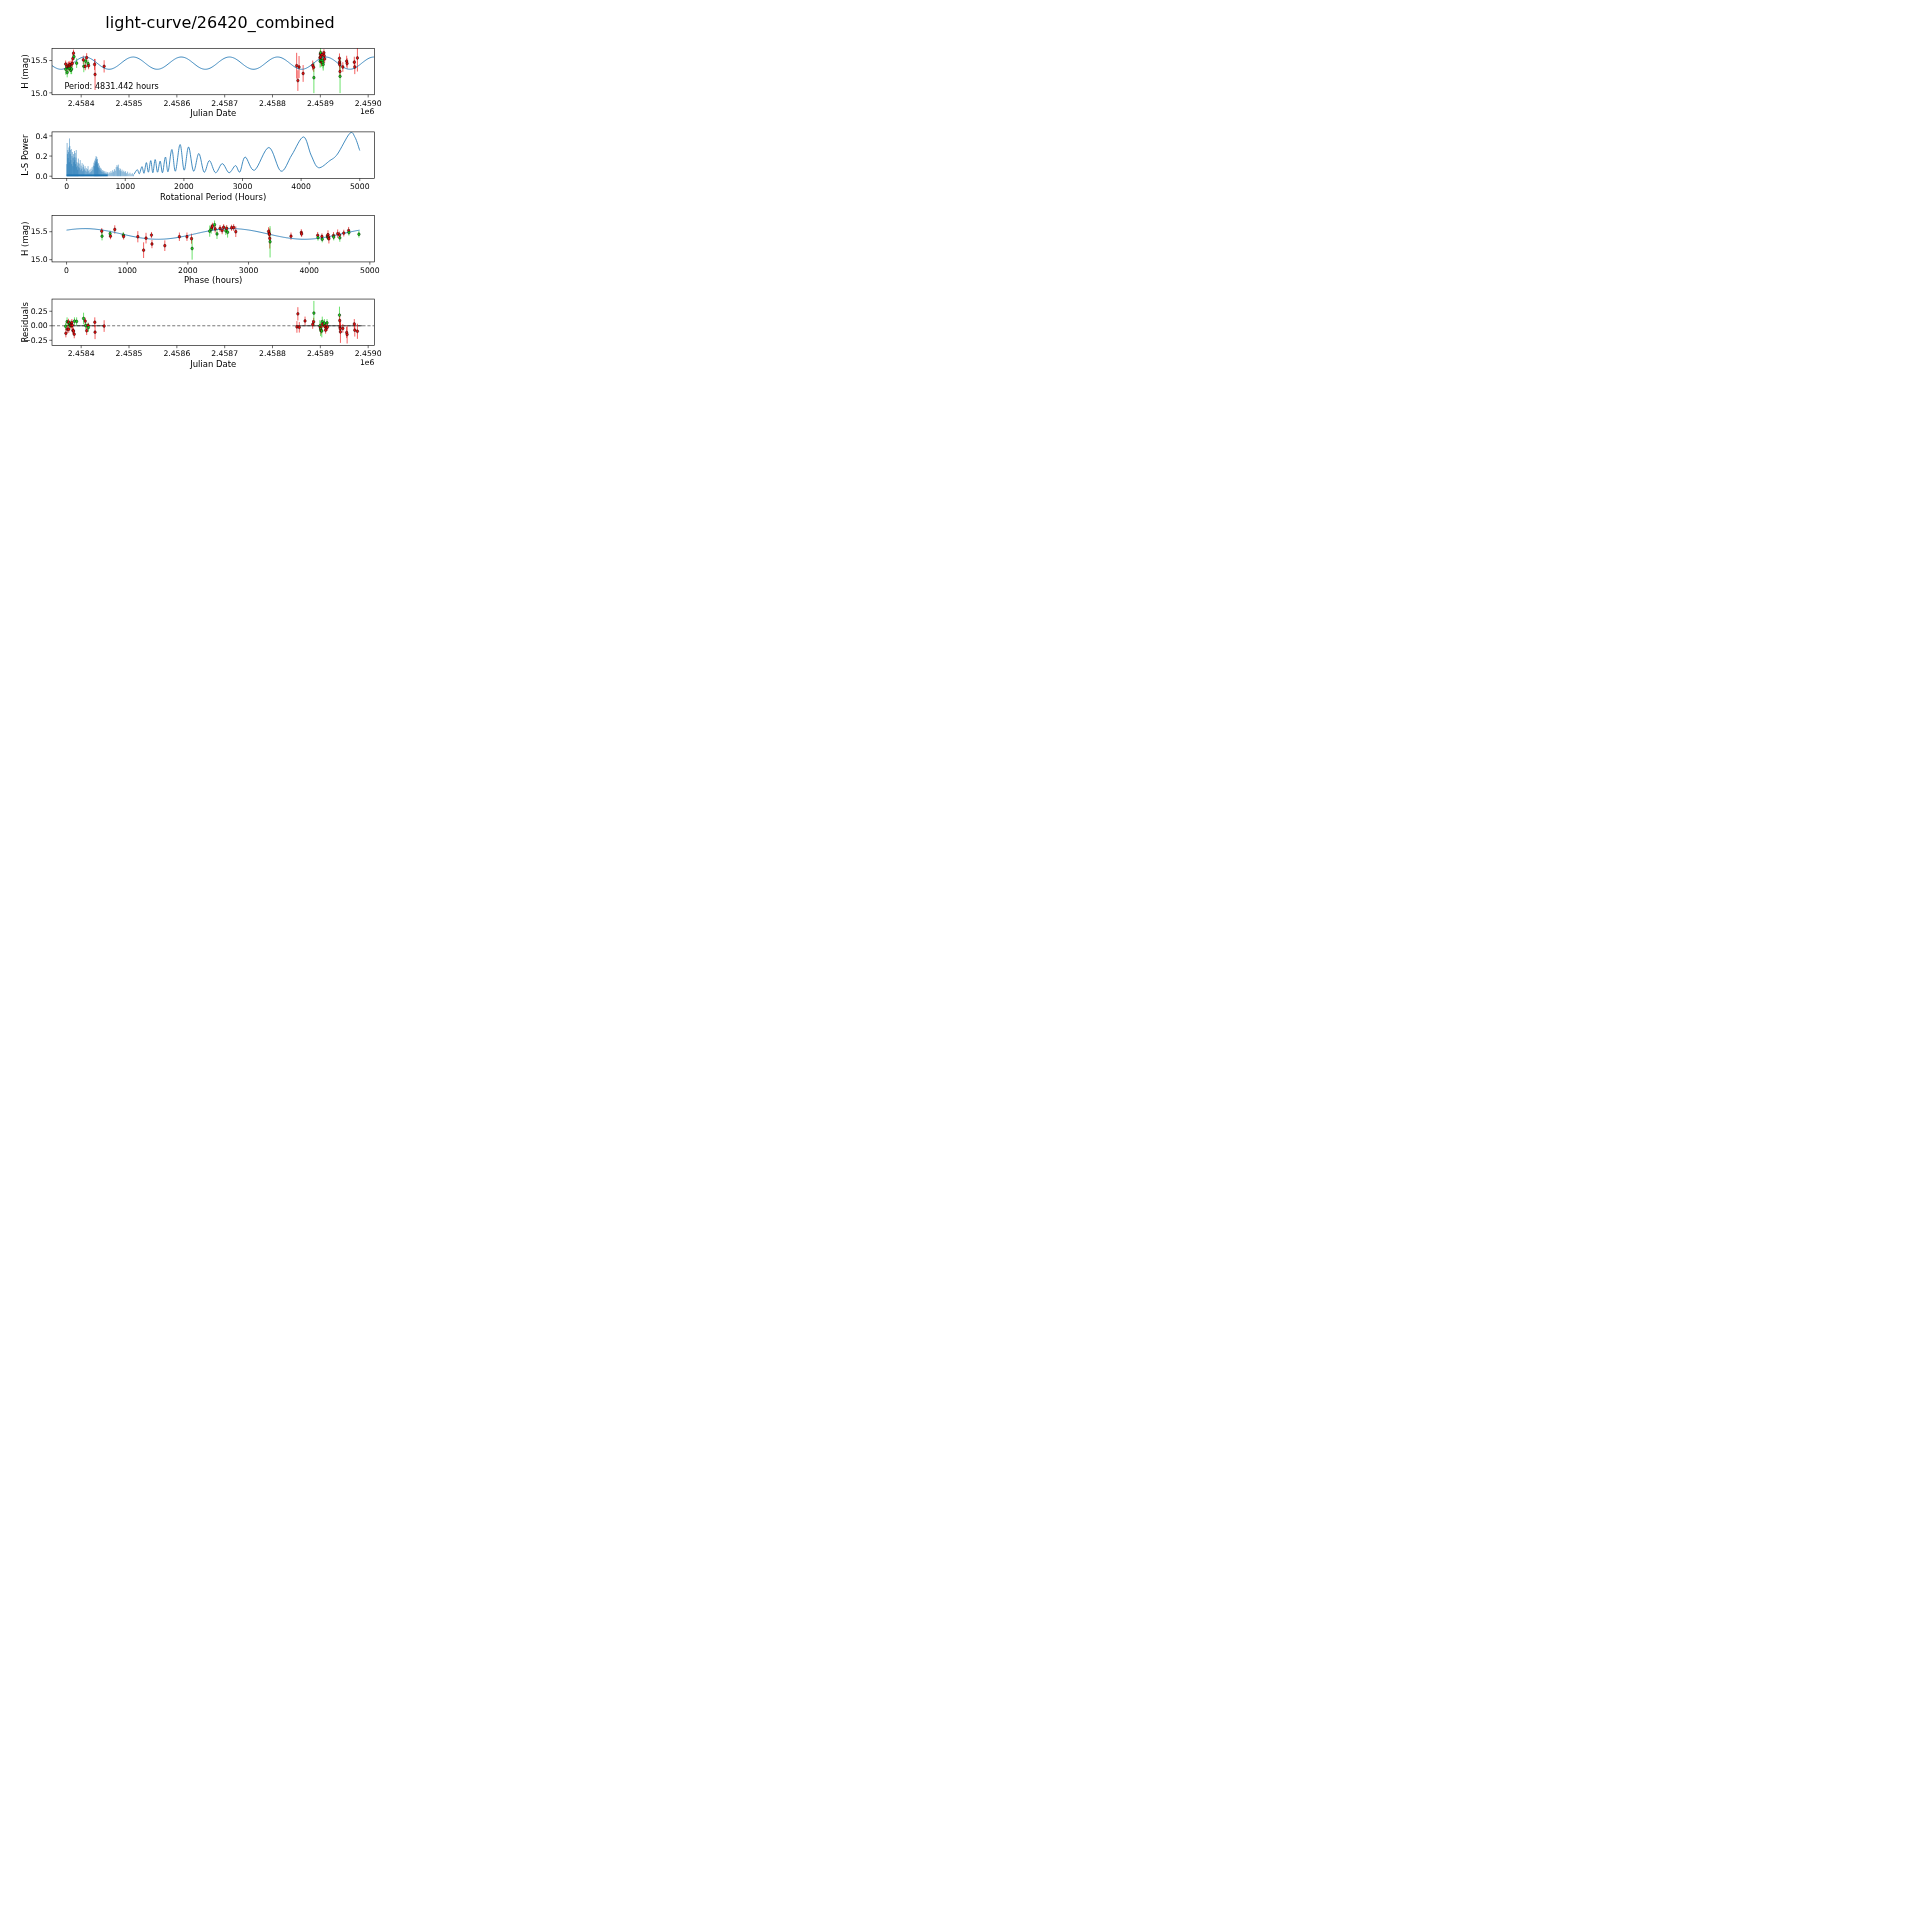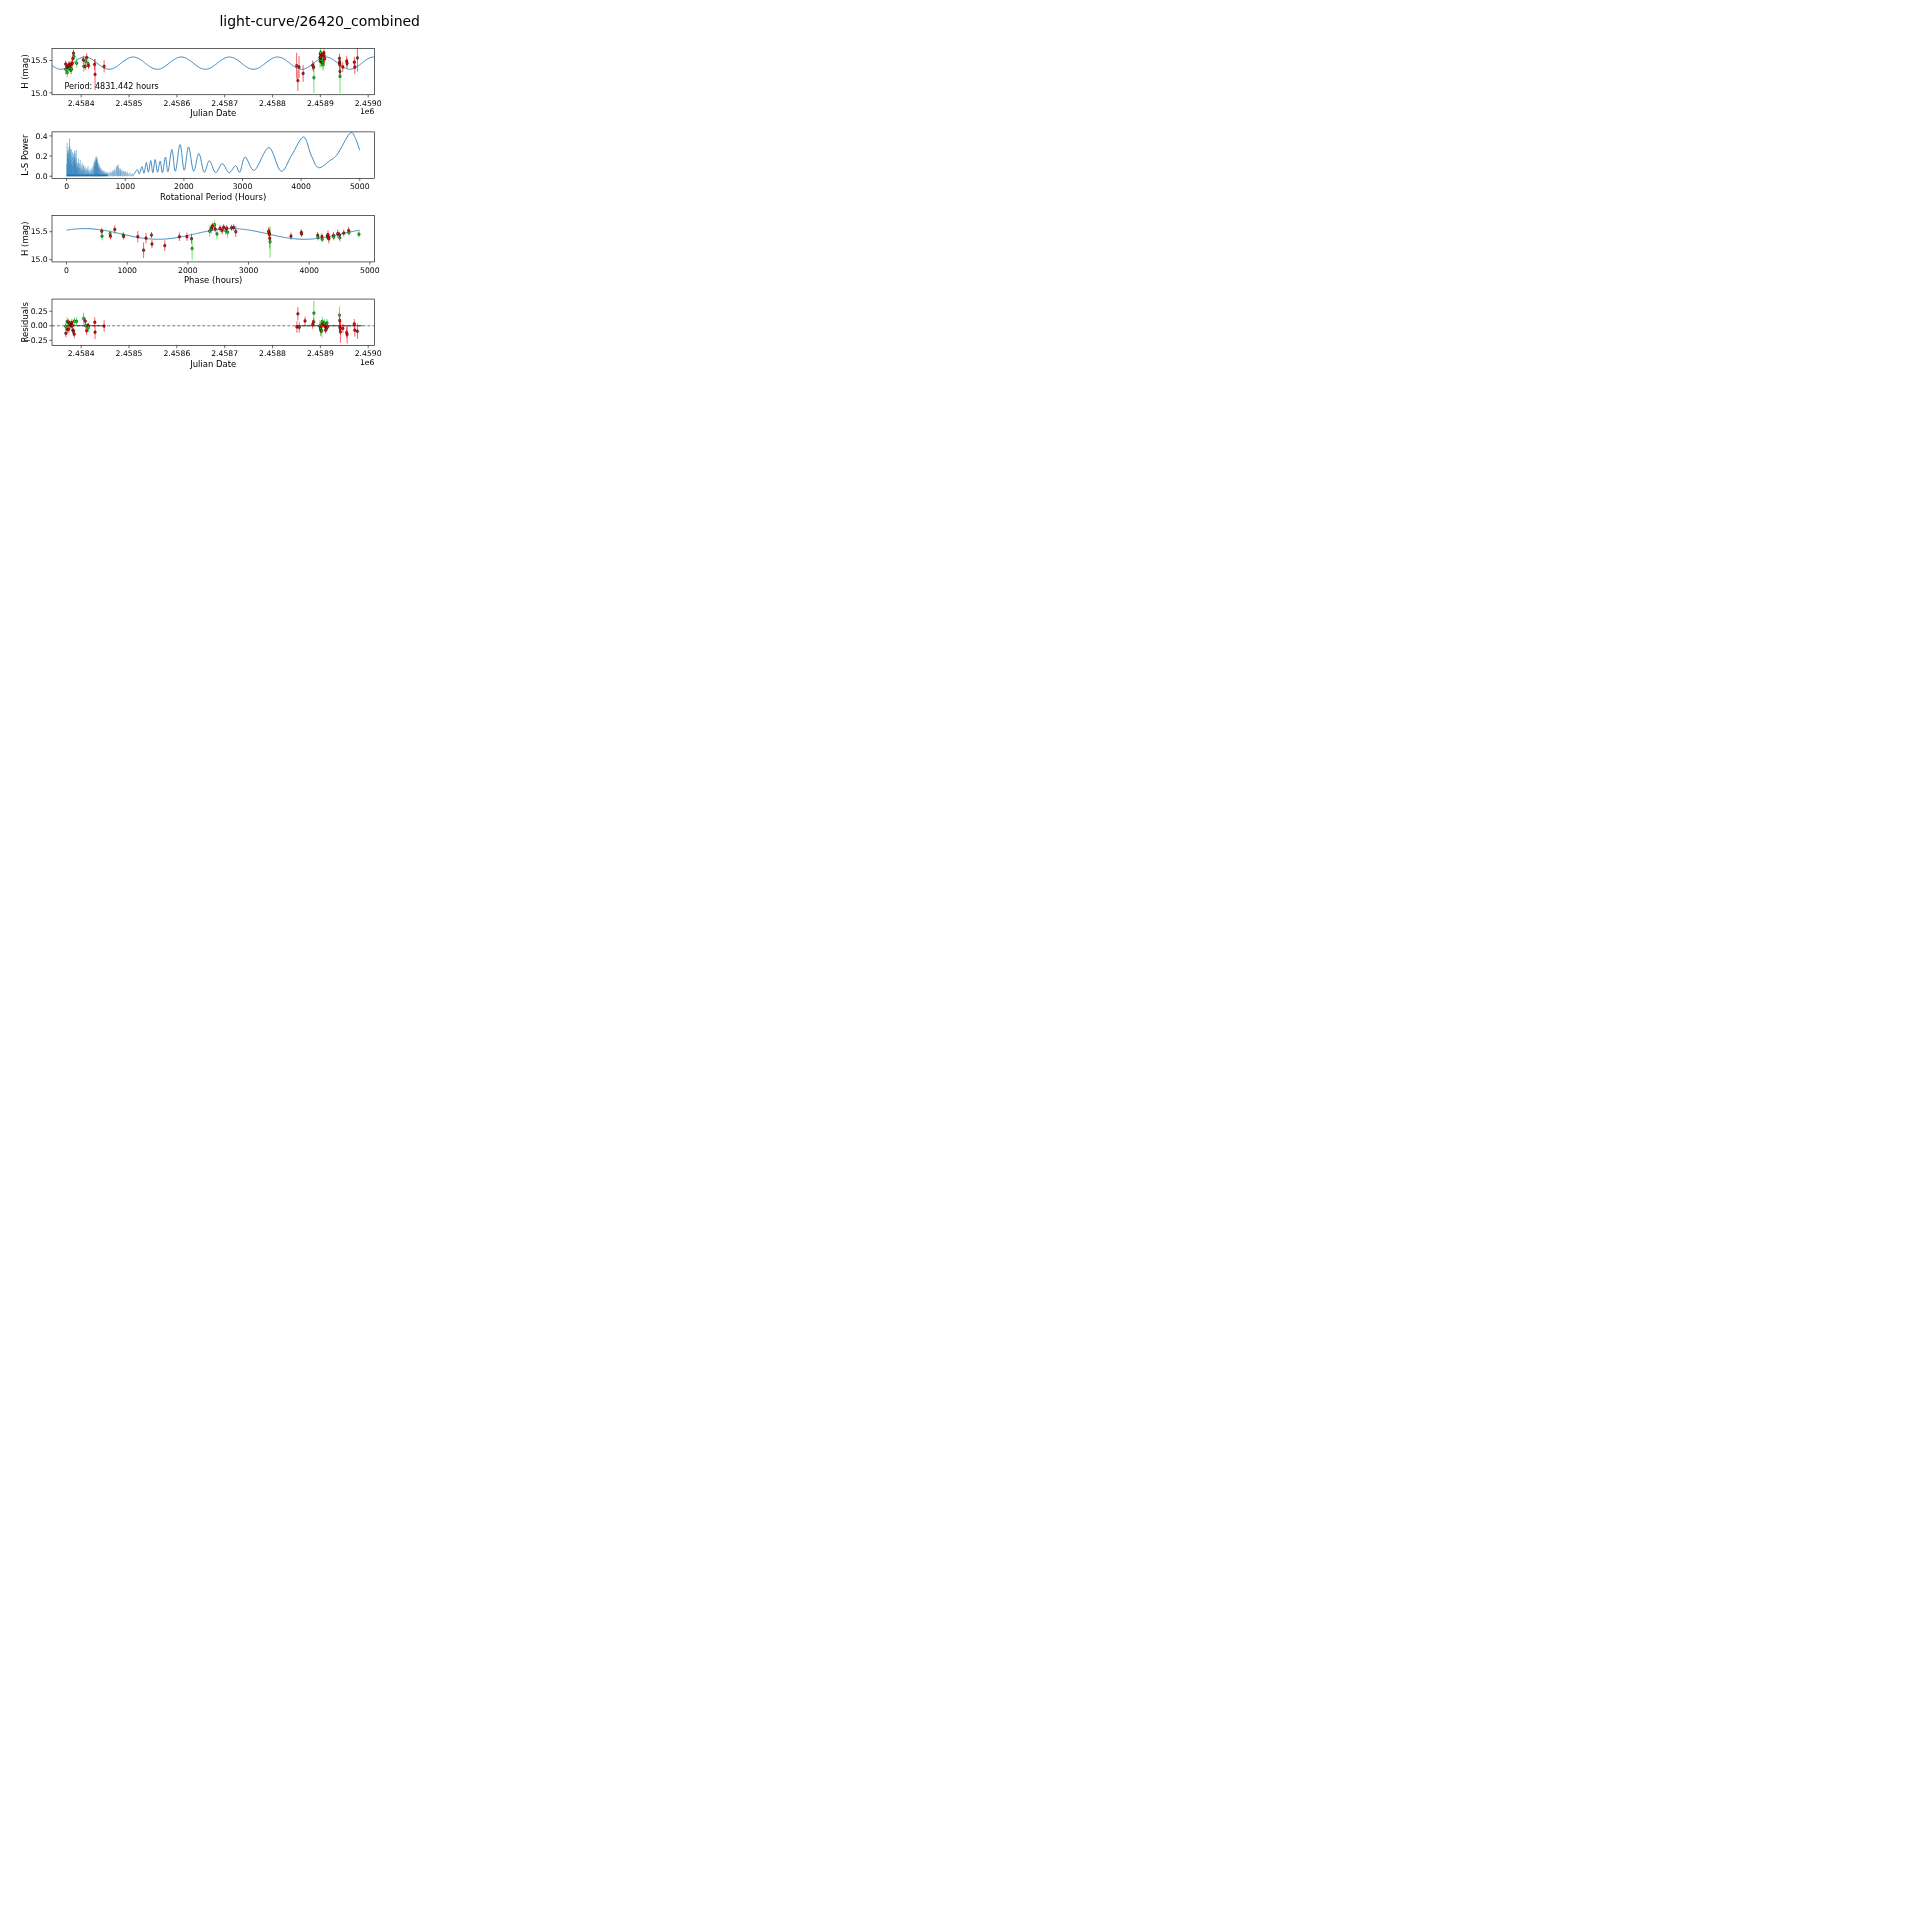--- a/index.html
+++ b/index.html
@@ -1,19 +1,19 @@
 <!DOCTYPE html>
 <html style="font-size:6.2px"><head>
 <meta charset="utf-8">
 <style>
   html,body{margin:0;padding:0;background:#ffffff;}
   .fig{position:relative;width:416px;height:416px;background:#ffffff;
        font-family:"DejaVu Sans",sans-serif;}
-  .fig-title{position:absolute;top:13px;left:4px;width:100%;text-align:right;
-       font-size:14px;color:#000;}
+  .fig-title{position:absolute;top:13px;left:12px;width:100%;text-align:center;
+       font-size:16px;color:#000;}
   svg{position:absolute;top:0;left:0;}
   svg text{font-family:"DejaVu Sans",sans-serif;fill:#000;}
 </style>
 </head>
 <body>
 
 <div class="fig">
   <div class="fig-title">light-curve/26420_combined</div>
   <svg id="chart" width="416" height="416" viewBox="0 0 1080 1080">
       <g>

